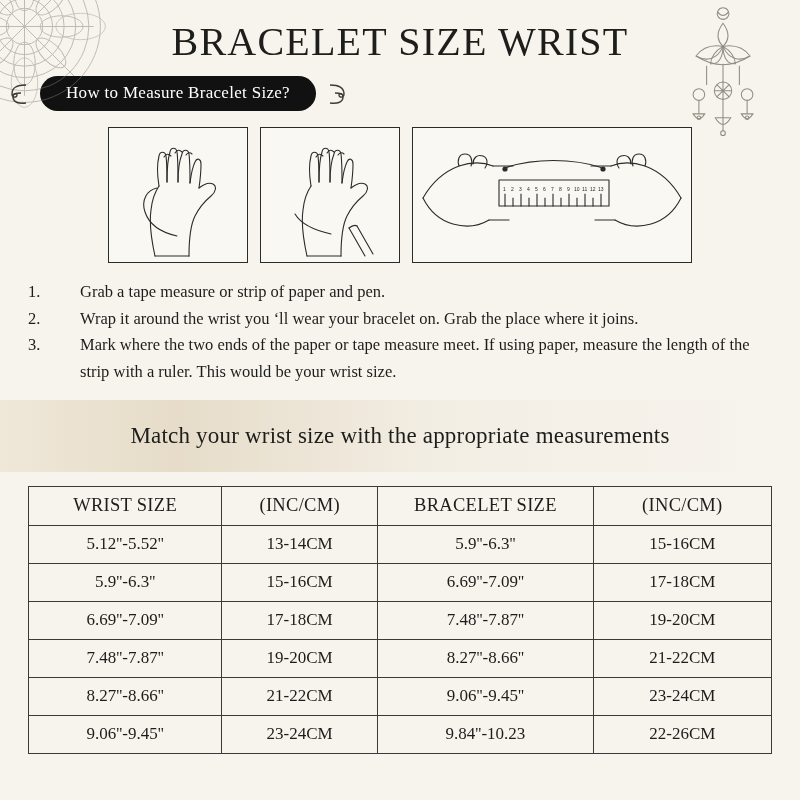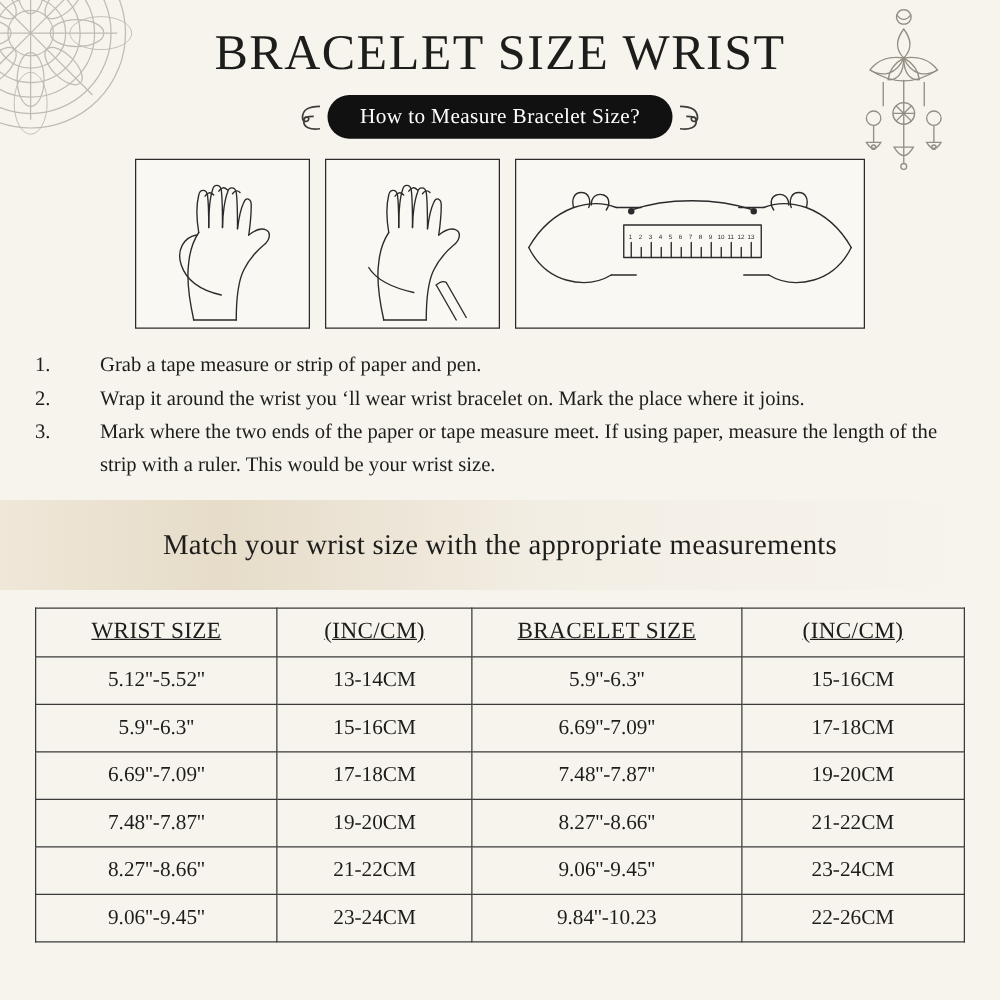--- a/index.html
+++ b/index.html
@@ -51,23 +51,23 @@
     font-weight: 400;
     padding-top: 20px;
     line-height: 1.1;
     font-family: "Liberation Serif", serif;
   }
 
   
   .subtitle-row {
     display: flex;
     align-items: center;
-    justify-content: center;
+    justify-content: flex-start;
     margin-top: 12px;
-    gap: 2px;
+    gap: 10px;
   }
   .pill {
     background: #111;
     color: #fff;
     border-radius: 18px;
     padding: 7px 26px 8px;
     font-size: 17px;
     letter-spacing: 0.3px;
     font-family: "Liberation Serif", serif;
     white-space: nowrap;
@@ -139,21 +139,20 @@
   table.size-table td {
     border: 1px solid #3a3a3a;
     text-align: center;
     padding: 6px 14px 7px;
     font-weight: 400;
   }
   table.size-table thead th {
     font-size: 18.5px;
     letter-spacing: 0.3px;
     padding: 8px 2px 9px;
-    text-decoration: underline;
   }
   table.size-table td { height: 24px; }
   col.c1 { width: 26%; }
   col.c2 { width: 21%; }
   col.c3 { width: 29%; }
   col.c4 { width: 24%; }
 
   
   .footnote {
     margin: 12px 14px 0 22px;
@@ -324,21 +323,21 @@
     </div>
   </div>
 
   <div class="steps">
     <div class="step">
       <span class="num">1.</span>
       <span class="txt">Grab a tape measure or strip of paper and pen.</span>
     </div>
     <div class="step">
       <span class="num">2.</span>
-      <span class="txt">Wrap it around the wrist you ‘ll wear wrist bracelet on. Mark the place where it joins.</span>
+      <span class="txt">Wrap it around the wrist you ‘ll wear your bracelet on. Grab the place where it joins.</span>
     </div>
     <div class="step">
       <span class="num">3.</span>
       <span class="txt">Mark where the two ends of the paper or tape measure meet. If using paper, measure the length of the strip with a ruler. This would be your wrist size.</span>
     </div>
   </div>
 
   <div class="banner">
     <div>Match your wrist size with the appropriate measurements</div>
   </div>

